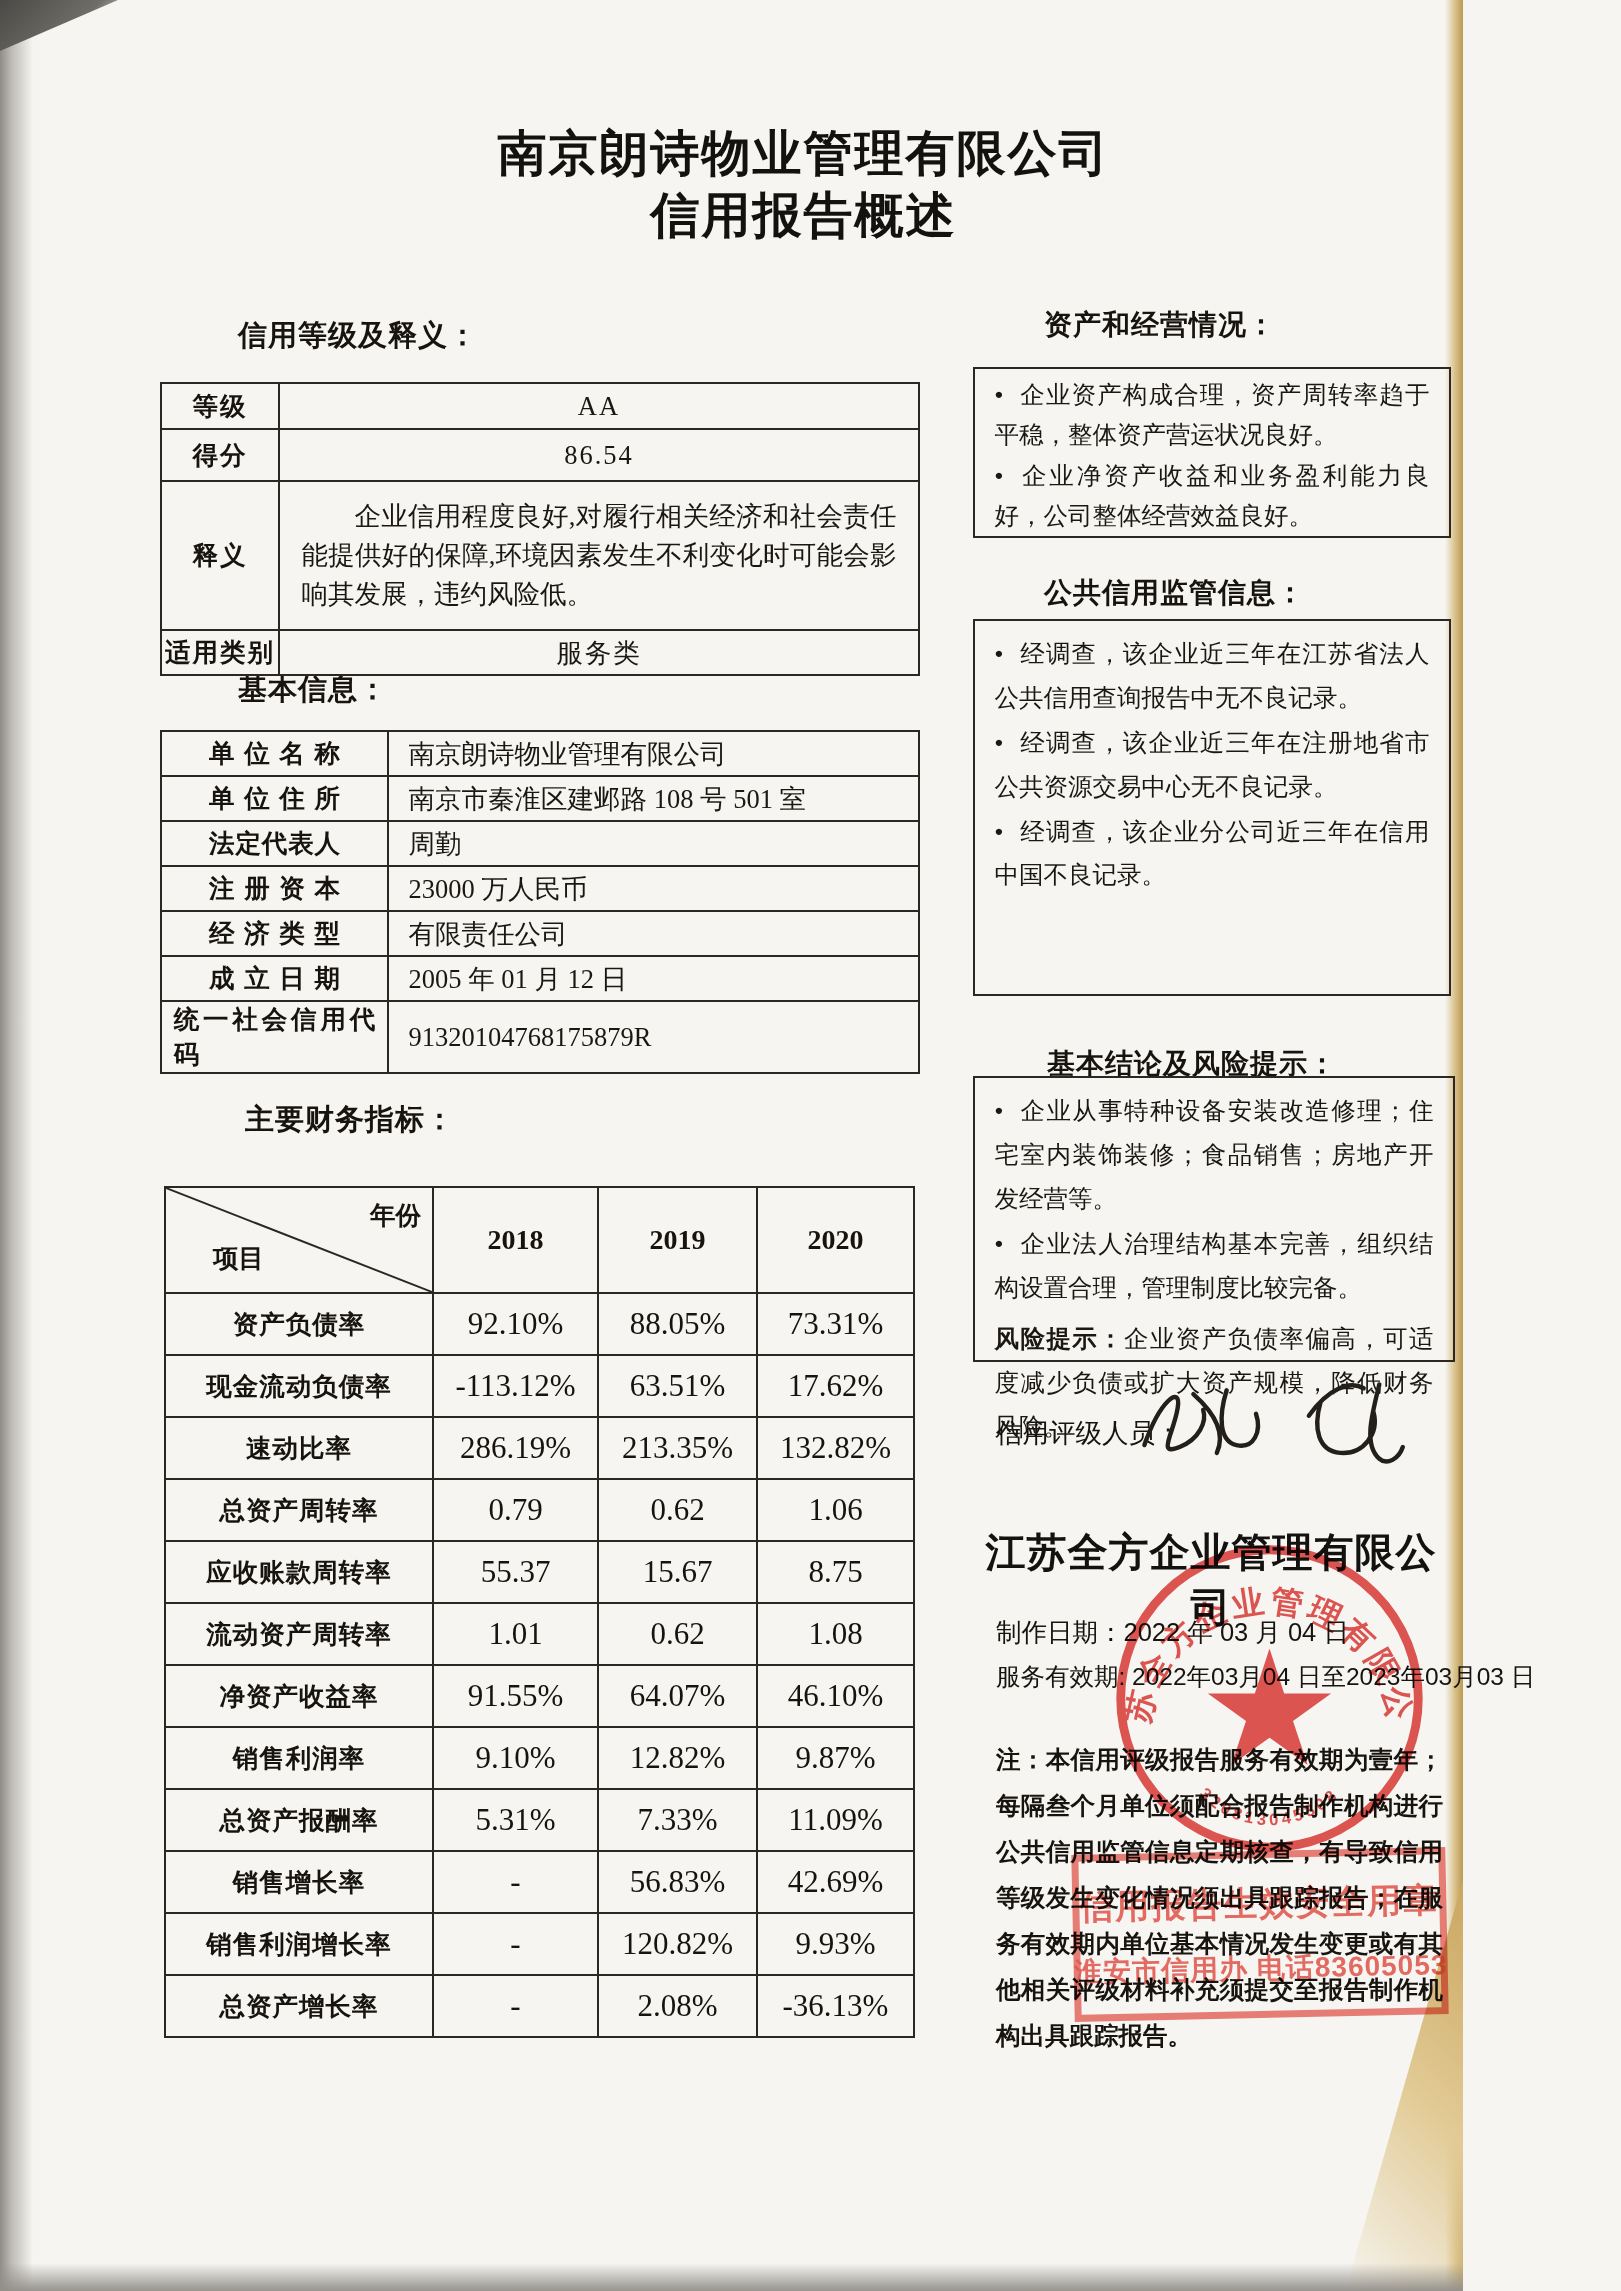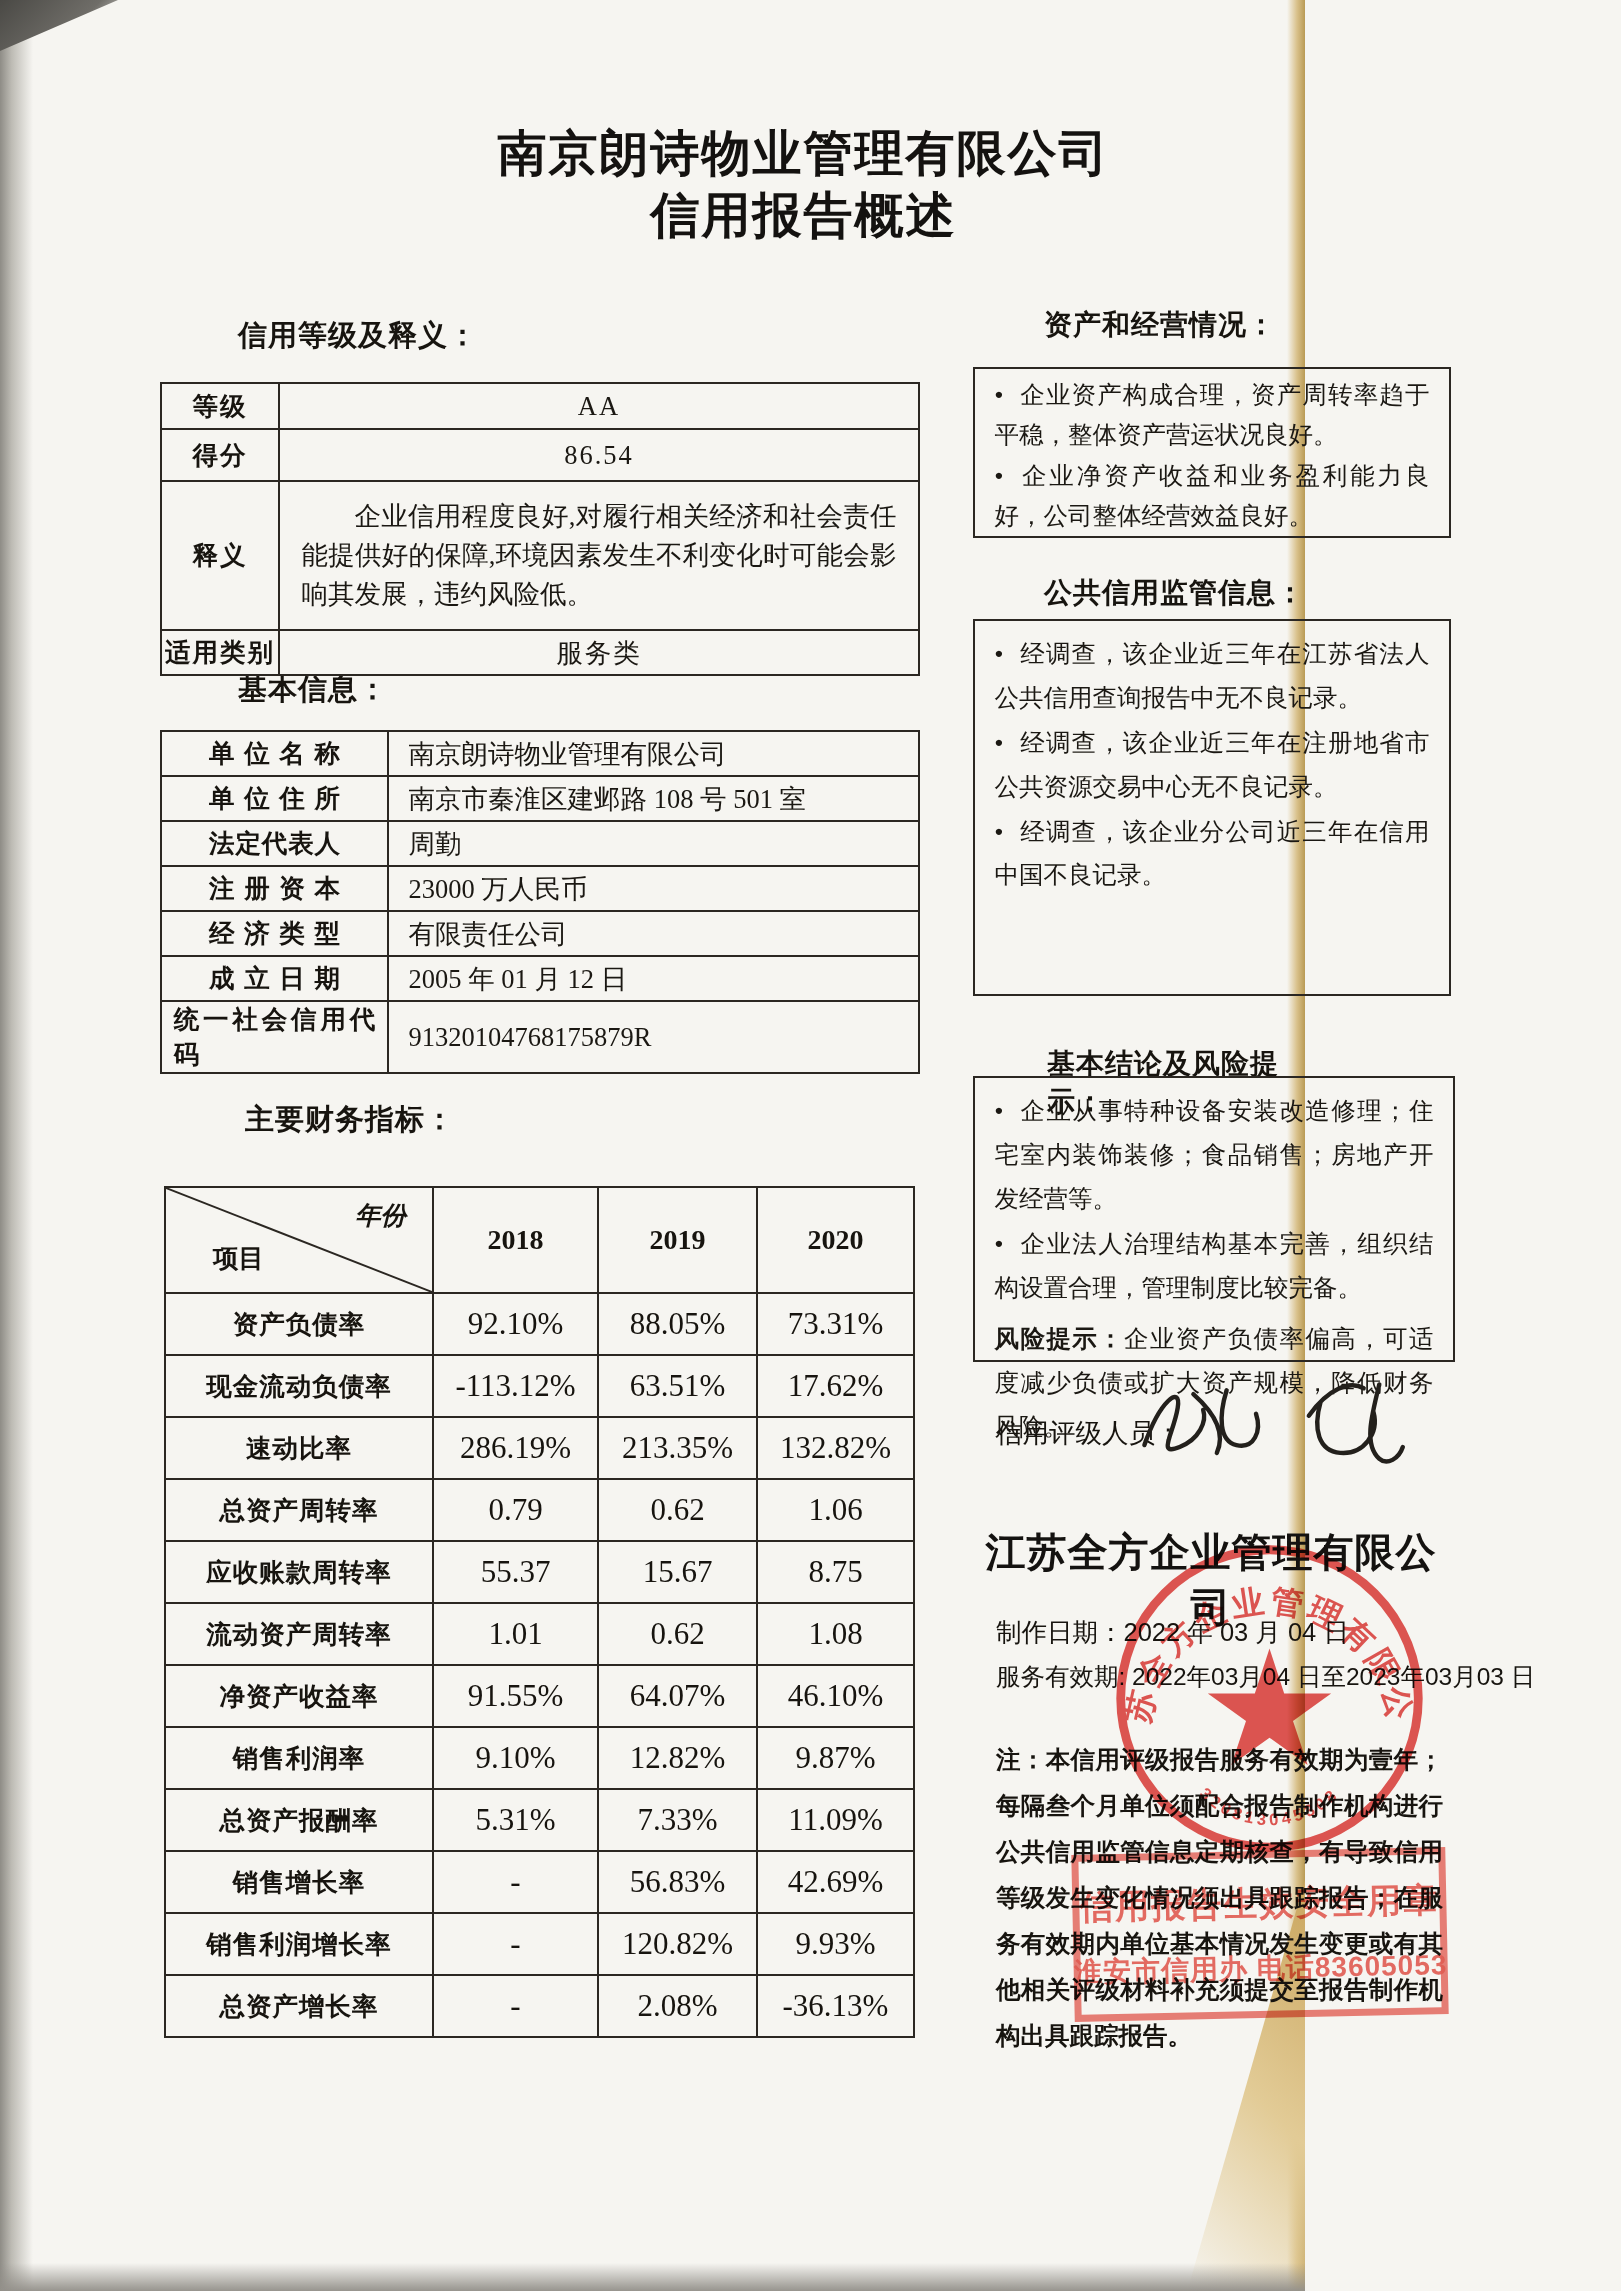--- a/index.html
+++ b/index.html
@@ -1,17 +1,17 @@
 <!DOCTYPE html>
 <html><head>
 <meta charset="utf-8">
 <style>
   html,body{margin:0;padding:0;width:1621px;height:2292px;overflow:hidden;}
   body{background:#f6f5f1;font-family:"Liberation Sans",sans-serif;color:#17140f;}
-  .page{position:relative;width:1305px;height:2292px;background:#f6f5f1;}
+  .page{position:relative;width:1463px;height:2292px;background:#f6f5f1;}
 
   
   .edge-left{position:absolute;left:0;top:0;bottom:0;width:33px;
     background:linear-gradient(90deg,#8e8c86,#bdbbb4 35%,rgba(246,245,241,0) 100%);}
   .corner-tl{position:absolute;left:0;top:0;width:118px;height:51px;
     background:linear-gradient(135deg,#4a4945,#6f6d68 60%,rgba(246,245,241,0));
     clip-path:polygon(0 0,100% 0,0 100%);}
   .edge-right{position:absolute;right:0;top:0;bottom:0;width:17.6px;
     background:linear-gradient(270deg,#b99a54,#d9c18b 45%,rgba(246,245,241,0));}
   .corner-br{position:absolute;right:0;bottom:0;width:118px;height:412px;
@@ -38,21 +38,21 @@
   .vleft{padding-left:19.6px;}
   .shiyi{padding:5.9px 21.6px;text-indent:2em;line-height:39px;text-align:justify;word-break:break-all;}
 
   
   .flbl{font-weight:bold;font-size:25.5px;text-align:center;letter-spacing:1px;}
   .fval{font-family:"Liberation Serif","DejaVu Serif",serif;font-size:31px;text-align:center;}
   .yr{font-family:"Liberation Serif","DejaVu Serif",serif;font-weight:bold;font-size:28px;text-align:center;}
   .diag{position:relative;padding:0;}
   .diagsvg{position:absolute;left:0;top:0;width:100%;height:100%;}
   .diagsvg line{stroke:#2b2722;stroke-width:2;}
-  .corner-top{position:absolute;right:26px;top:9.8px;font-weight:bold;font-size:25.5px;font-style:italic;}
+  .corner-top{position:absolute;right:11px;top:9.8px;font-weight:bold;font-size:25.5px;}
   .corner-bottom{position:absolute;left:47px;bottom:15.7px;font-weight:bold;font-size:25.5px;}
 
   
   .box{position:absolute;border:2.9px solid #2b2722;box-sizing:border-box;
     font-family:"Liberation Serif","DejaVu Serif",serif;color:#1b1813;}
   .bpar{text-align:justify;word-break:break-all;font-size:24.5px;line-height:44px;margin:0;}
   #box1 .bpar{line-height:40px;}
   .blt{font-size:14.7px;vertical-align:3.9px;margin-right:15.7px;}
   .risk{margin-top:7.8px;}
   .risk-label{font-family:"Liberation Sans",sans-serif;font-weight:bold;}

